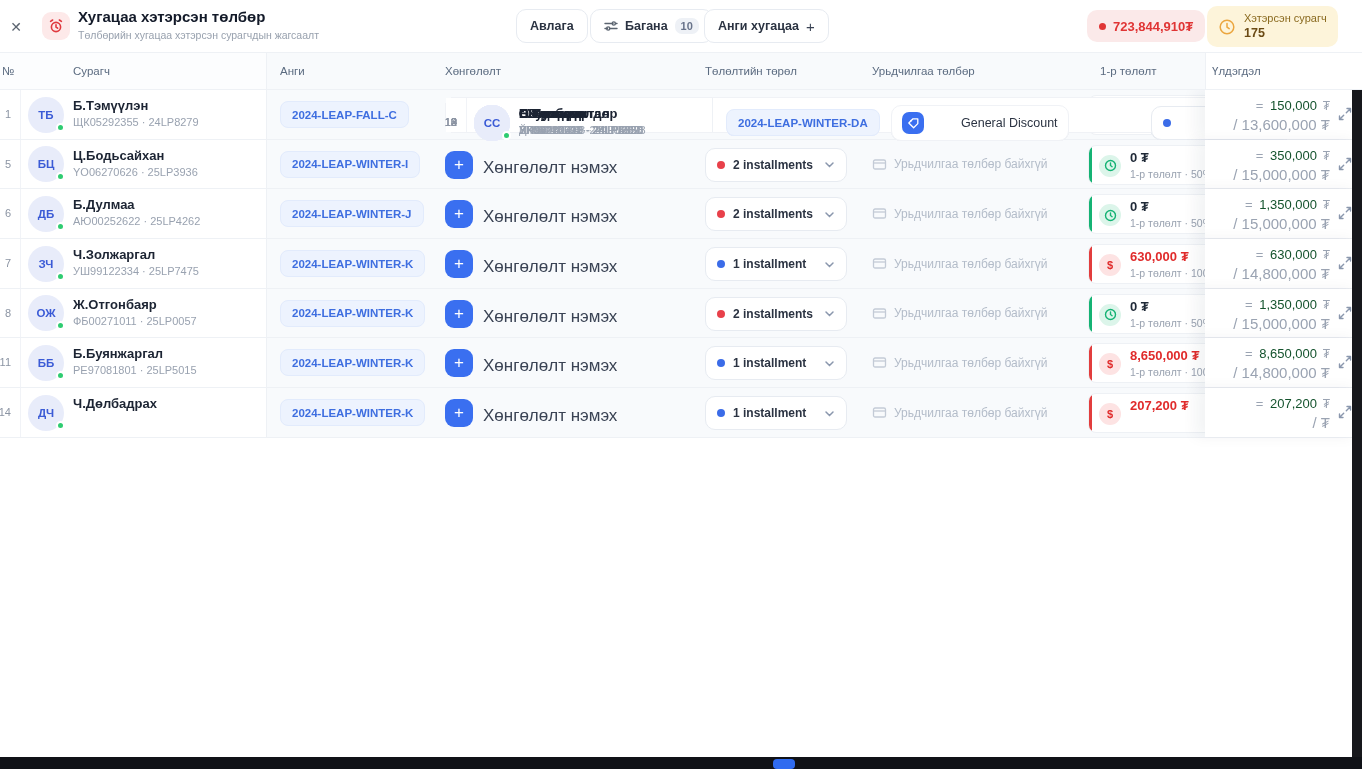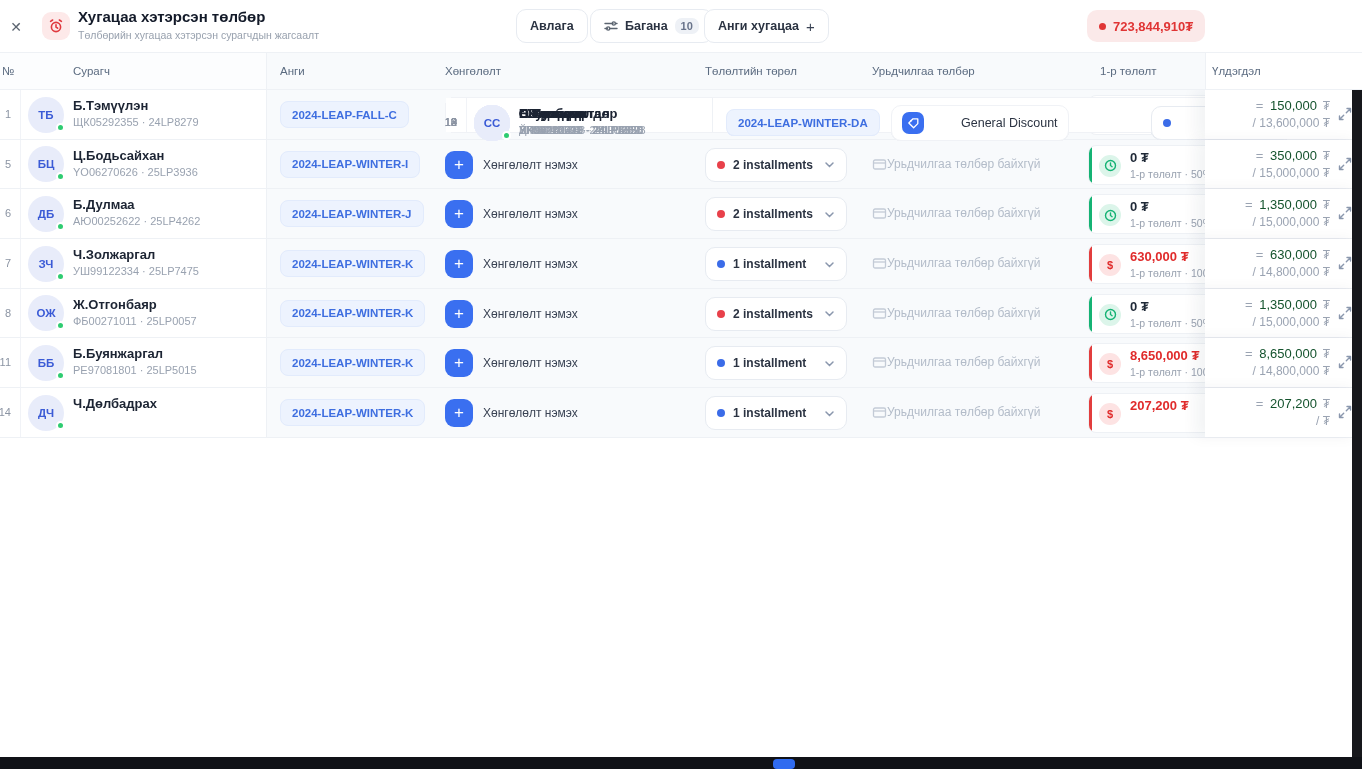--- a/index.html
+++ b/index.html
@@ -48,49 +48,49 @@
   .cell-num { position:absolute; left:-7px; top:18px; width:18px; text-align:right; font-size:11px; color:#8b94a3; z-index:2; }
   .avatar { position:absolute; left:28px; top:6.5px; width:36px; height:36px; border-radius:50%; background:#e8ecfa;
             color:#3b5bd6; font-size:11.5px; font-weight:bold; display:flex; align-items:center; justify-content:center; z-index:2; }
   .avatar .st-dot { position:absolute; right:-1px; bottom:1px; width:9px; height:9px; border-radius:50%; background:#2ecc71; border:2px solid #fff; }
   .cell-name { position:absolute; left:73px; top:8px; font-size:13px; font-weight:bold; color:#1c2433; z-index:2; white-space:nowrap; }
   .cell-id { position:absolute; left:73px; top:26px; font-size:11px; color:#99a2b0; z-index:2; white-space:nowrap; }
   .chip-class { position:absolute; left:280px; top:11px; height:27px; display:flex; align-items:center; padding:0 11px;
                 background:#edf3fe; border:1px solid #e2ebfc; border-radius:8px; font-size:11.5px; font-weight:bold; color:#3e6ee0; white-space:nowrap; }
   .disc-add-btn { position:absolute; left:445px; top:11px; width:28px; height:28px; border-radius:9px; background:#3a6ff0;
                   color:#fff; font-size:17px; display:flex; align-items:center; justify-content:center; cursor:pointer; }
-  .disc-add-label { position:absolute; left:483px; top:18px; font-size:12px; color:#3a4354; white-space:nowrap; }
+  .disc-add-label { position:absolute; left:483px; top:18px; font-size:17px; color:#3a4354; white-space:nowrap; }
   .disc-card { position:absolute; left:445px; top:7px; height:36px; background:#fff; border:1px solid #f0f2f6; border-radius:10px;
                display:flex; align-items:center; gap:9px; padding:0 10px; cursor:pointer; }
   .disc-card .tag-sq { width:22px; height:22px; border-radius:7px; background:#3a6ff0; display:flex; align-items:center; justify-content:center; }
   .disc-card .lbl { font-size:12.5px; color:#2b3342; white-space:nowrap;margin-left:28px; }
   .sel { position:absolute; left:705px; top:8px; width:142px; height:34px; background:#fff; border:1px solid #e7ebf1; border-radius:10px;
          display:flex; align-items:center; gap:8px; padding:0 11px; cursor:pointer; }
   .sel .i-dot { width:8px; height:8px; border-radius:50%; flex:none; }
   .sel .lbl { font-size:12px; font-weight:bold; color:#2b3342; flex:1; white-space:nowrap; }
-  .prepay { position:absolute; left:872px; top:17px; display:flex; font-size:12px; color:#b3bcc9; white-space:nowrap; }
+  .prepay { position:absolute; left:872px; top:17px; display:flex; align-items:center; gap:7px; font-size:12px; color:#b3bcc9; white-space:nowrap; }
   .paycard { position:absolute; left:1088px; top:5px; width:130px; height:40px; background:#fff; border:1px solid #eef1f5;
              border-radius:8px; overflow:hidden; }
   .paycard .accent { position:absolute; left:0; top:0; bottom:0; width:3px; }
   .paycard .ic { position:absolute; left:10px; top:9px; width:22px; height:22px; border-radius:50%;
                  display:flex; align-items:center; justify-content:center; font-size:11px; font-weight:bold; }
   .paycard .amt { position:absolute; left:41px; top:4px; font-size:13px; font-weight:bold; white-space:nowrap; }
   .paycard .amt .cur { font-weight:bold; }
   .paycard .sub { position:absolute; left:41px; top:22px; font-size:10.5px; color:#99a2b0; white-space:nowrap; }
   .row.pay-zero .accent { background:#15b374; }
   .row.pay-zero .ic { background:#dcf5ea; color:#15b374; }
   .row.pay-zero .amt { color:#1f2937; }
   .row.pay-due .accent { background:#e23d3d; }
   .row.pay-due .ic { background:#fde3e3; color:#e02b2b; }
   .row.pay-due .amt { color:#e02b2b; }
   .rem-l1 { position:absolute; right:32px; top:8px; font-size:13px; white-space:nowrap; }
   .rem-l1 .eq { color:#9aa3b2; font-weight:normal; margin-right:3px; }
   .rem-l1 .amount { font-weight:normal; color:#14532d; }
   .rem-l1 .cur { color:#9aa3b2; margin-left:2px; font-size:12px; }
-  .rem-l2 { position:absolute; right:32px; top:26px; font-size:12px; color:#9aa3b2; white-space:nowrap; }
+  .rem-l2 { position:absolute; right:32px; top:26px; font-size:15px; color:#9aa3b2; white-space:nowrap; }
   .expand { position:absolute; right:7px; top:16px; width:18px; height:18px; color:#8a97ad; cursor:pointer; }
 
   
   .edge-right { position:absolute; left:1352px; top:90px; width:10px; height:679px; background:#17181c; z-index:20; }
   .bottom-bar { position:absolute; left:0; top:757px; width:1362px; height:12px; background:#101217; z-index:21; }
   .bottom-pill { position:absolute; left:773px; top:759px; width:22px; height:10px; border-radius:4px; background:#2f6bf0; z-index:22; }
   svg { display:block; }
 </style>
 </head>
 <body>
@@ -127,20 +127,32 @@
       <span>Анги хугацаа</span>
       <span style="font-weight:normal;font-size:15px;color:#3a4354">+</span>
     </div>
 
 
     <div class="badge-red">
       <span class="dot"></span>
       <span>723,844,910₮</span>
     </div>
 
+    <div class="badge-amber">
+      <span>
+        <svg width="18" height="18" viewBox="0 0 18 18" fill="none" stroke="#eba63f" stroke-width="1.5" stroke-linecap="round">
+          <circle cx="9" cy="9" r="6.8"></circle>
+            <path d="M9 5.6V9l2.2 1.6"></path>
+        </svg>
+      </span>
+      <span class="lines">
+        <span class="l1">Хэтэрсэн сурагч</span>
+        <span class="l2">175</span>
+      </span>
+    </div>
   </div>
 
   <div class="thead">
     <div class="w-left"></div>
     <div class="w-right"></div>
     <div class="th" style="left:2px;z-index:2">№</div>
     <div class="th" style="left:73px;z-index:2">Сурагч</div>
     <div class="th" style="left:280px">Анги</div>
     <div class="th" style="left:445px">Хөнгөлөлт</div>
     <div class="th" style="left:705px">Төлөлтийн төрөл</div>

